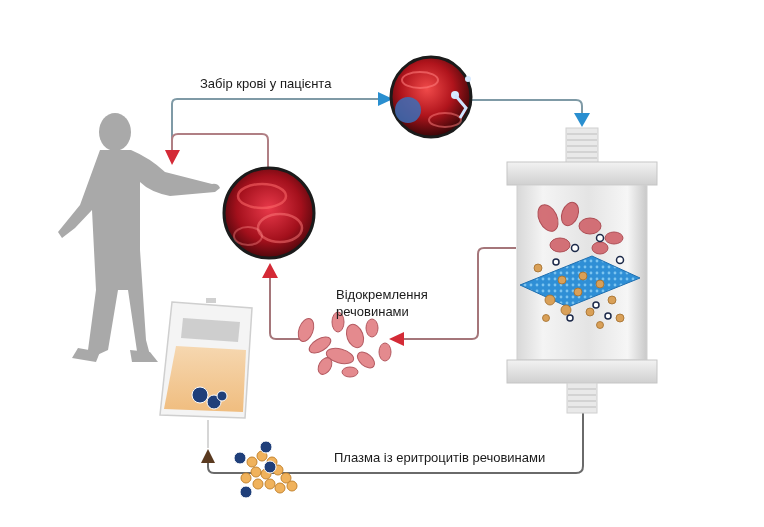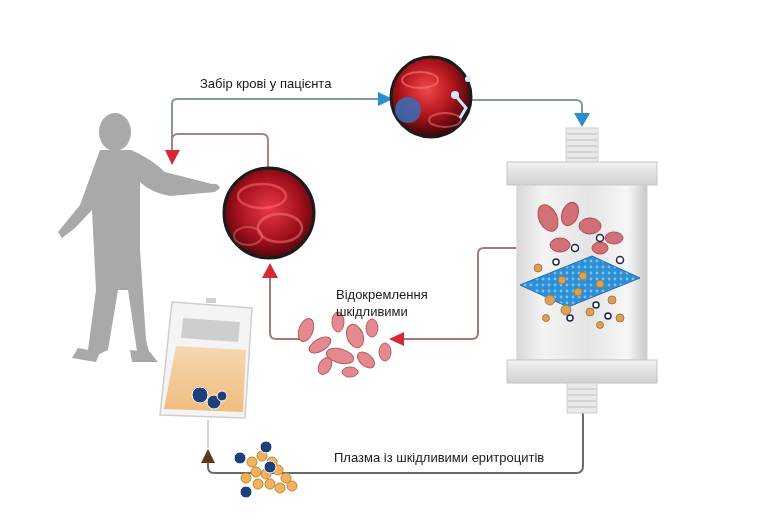--- a/index.html
+++ b/index.html
@@ -189,16 +189,16 @@
           <circle cx="266" cy="447" r="6"></circle>
           <circle cx="270" cy="467" r="6"></circle>
       <circle cx="246" cy="492" r="6"></circle>
     </g>
   </g>
 </svg>
 
 <div class="label" style="left:200px; top:75px;">Забір крові  у пацієнта</div>
 <div class="label" style="left:336px; top:272px; width:110px;margin-top:14px;">
   <div>Відокремлення</div>
-  <div>шкідливими</div>
+  <div>речовинами</div>
 </div>
-<div class="label" style="left:334px; top:449px;">Плазма  із шкідливими  еритроцитів</div>
+<div class="label" style="left:334px; top:449px;">Плазма  із еритроцитів  речовинами</div>
 </div>
 
 </body></html>

